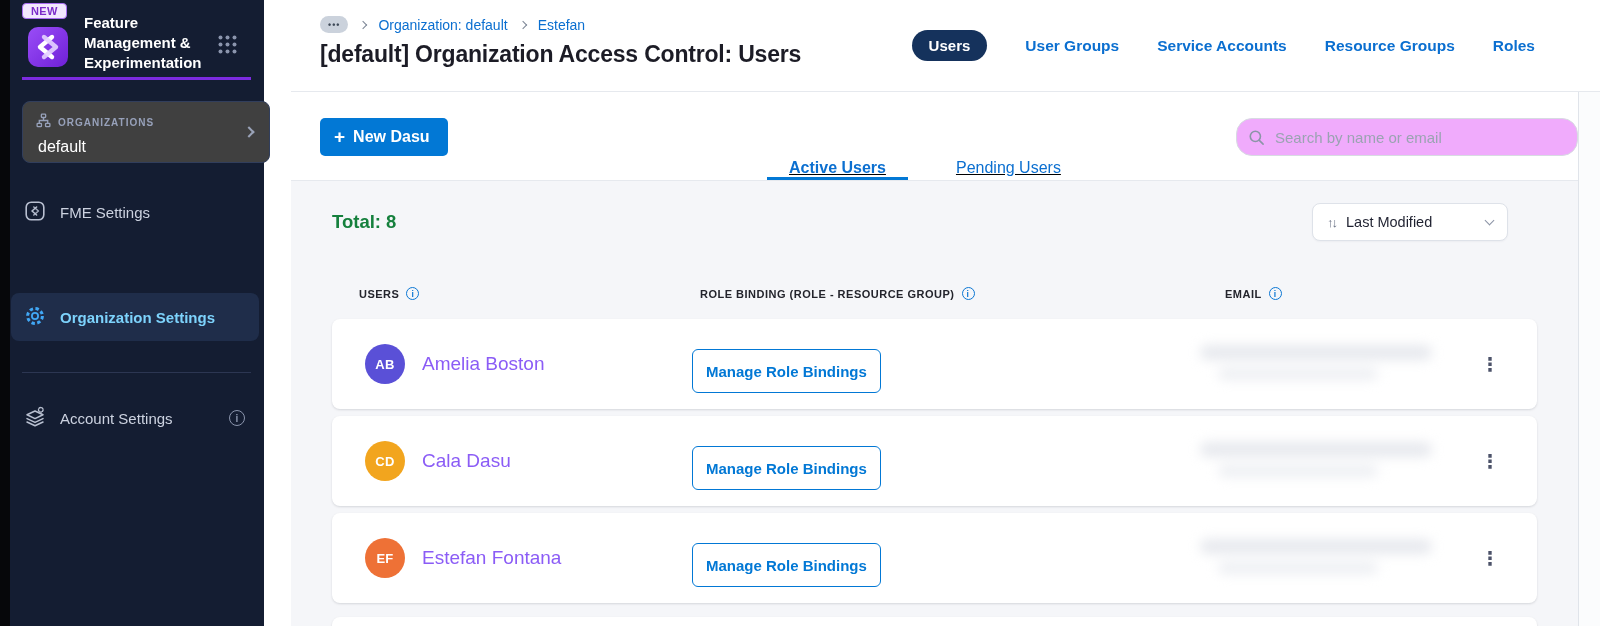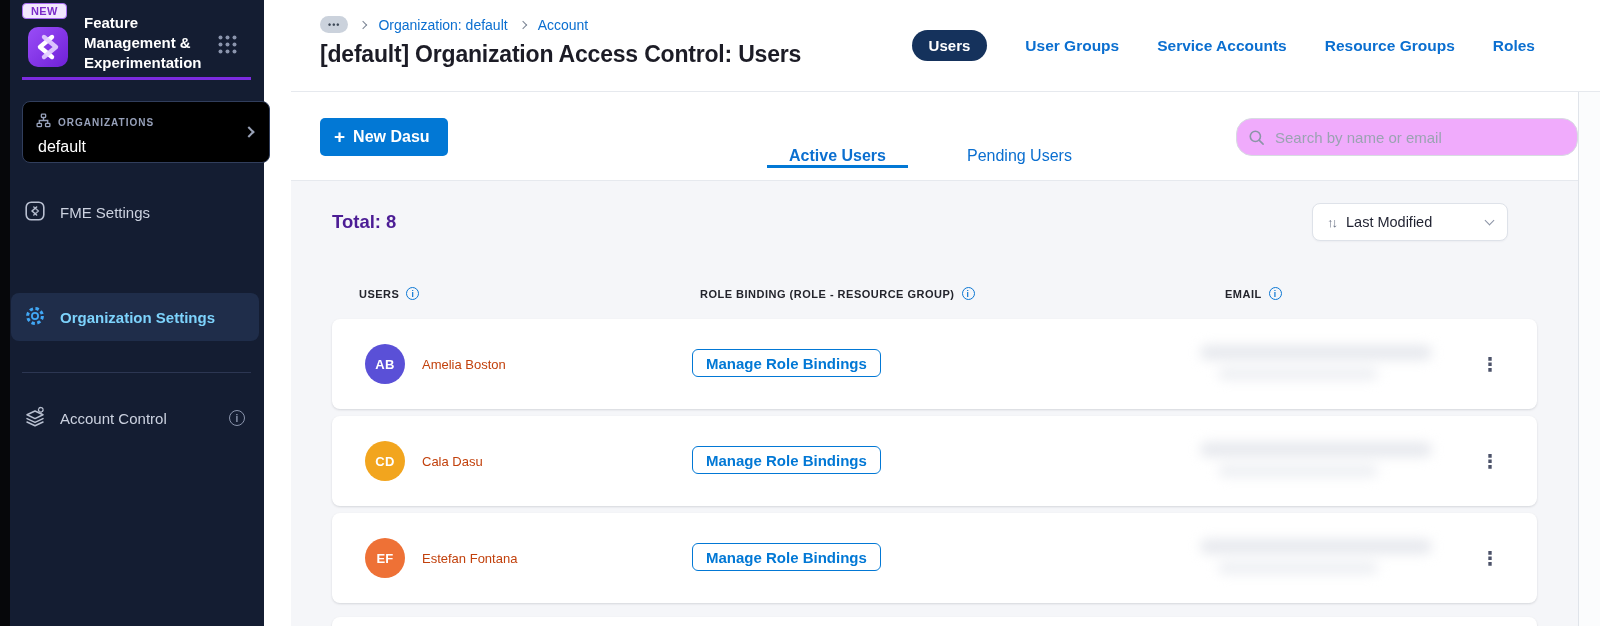--- a/index.html
+++ b/index.html
@@ -13,21 +13,21 @@
   
   .sidebar { position:absolute; left:10px; top:0; width:254px; height:626px; background:#141d32; }
   .new-badge { position:absolute; left:12px; top:3px; font-size:11px; font-weight:700; color:#7b2cc9;
     background:#f2e7fe; border:1px solid #a86df2; border-radius:4px; padding:1px 8px; letter-spacing:.3px; }
   .app-icon { position:absolute; left:17px; top:26px; width:42px; height:42px; }
   .app-title { position:absolute; left:74px; top:13px; width:160px; color:#ffffff; font-size:15px;
     font-weight:700; line-height:20px; }
   .grid-icon { position:absolute; right:26px; top:34px; cursor:pointer; }
   .purple-line { position:absolute; left:12px; right:13px; top:77px; height:3px; background:#7c2be0; }
 
-  .org-box { position:absolute; left:12px; top:101px; width:248px; height:62px; background:#000000;
+  .org-box { position:absolute; left:12px; top:101px; width:248px; height:62px; background:#404040;
     border:1px solid #313e5c; border-radius:8px; cursor:pointer; }
   .org-head { position:absolute; left:13px; top:11px; display:flex; align-items:center; gap:7px; }
   .org-label { font-size:10px; font-weight:700; letter-spacing:1px; color:#97a1ba; }
   .org-value { position:absolute; left:15px; top:29px; font-size:16px; color:#ffffff;margin-top:7px; }
   .chev { display:inline-block; width:8px; height:8px; border-top:2px solid #9aa3b8; border-right:2px solid #9aa3b8; }
   .chev-right { transform:rotate(45deg); position:absolute; right:16px; top:26px; }
 
   .nav-item { position:absolute; left:1px; width:248px; height:40px; display:flex; align-items:center;
     gap:13px; padding-left:12px; color:#ccd2e0; font-size:15px; cursor:pointer; border-radius:8px; }
   .nav-item .txt { white-space:nowrap; }
@@ -55,33 +55,33 @@
 
   .pill-nav { position:absolute; right:65px; top:30px; display:flex; align-items:center; gap:38px; }
   .pill-link { color:#0b6fd0; font-size:15.5px; font-weight:600; cursor:pointer; white-space:nowrap; }
   .pill-active { background:#15325c; color:#fff; font-size:15px; font-weight:700; padding:7px 17px; border-radius:18px; cursor:pointer; }
 
   .toolbar { position:absolute; left:0; right:0; top:92px; height:89px; background:#fff; border-bottom:1px solid #e6e9ee; }
   .new-user-btn { position:absolute; left:29px; top:26px; height:38px; background:#0278d5; border:none; border-radius:5px;
     color:#fff; font-size:16px; font-weight:700; padding:0 18px 0 14px; display:flex; align-items:center; gap:8px; cursor:pointer;
     font-family:inherit; }
   .new-user-btn .plus { font-size:19px; font-weight:700; line-height:1; margin-top:-2px; }
-  .tabs { position:absolute; left:476px; bottom:0; display:flex; gap:37px; height:46px; align-items:center; }
+  .tabs { position:absolute; left:476px; bottom:0; display:flex; gap:26px; height:46px; align-items:flex-end;text-decoration:underline; }
   .tab { display:flex; align-items:center; padding:0 22px; font-size:16px; color:#0b6fd0; cursor:pointer; border-bottom:3px solid transparent; }
   .tab.active { border-bottom-color:#0278d5; font-weight:600; }
   .search-box { position:absolute; right:22px; top:26px; width:342px; height:38px; border:1px solid #d7dbe2; border-radius:16px; background:#f0abfc; }
   .search-box svg { position:absolute; left:11px; top:10px; }
   .search-input { position:absolute; left:0; top:0; width:100%; height:100%; border:none; outline:none; background:transparent;
     padding-left:38px; font-size:15px; color:#333; font-family:inherit; border-radius:8px; }
   .search-input::placeholder { color:#9aa3b2; }
 
   .body { position:absolute; left:0; right:0; top:181px; bottom:0; background:#f5f6f9; overflow:hidden; }
   .gutter { position:absolute; right:0; top:92px; bottom:0; width:22px; border-left:1px solid #e0e4ea; background:#fbfcfd; }
 
-  .total { position:absolute; left:41px; top:30px; font-size:18.5px; font-weight:700; color:#4c1d95; }
+  .total { position:absolute; left:41px; top:30px; font-size:18.5px; font-weight:700; color:#15803d; }
   .sort-box { position:absolute; left:1021px; top:22px; width:196px; height:38px; background:#fff; border:1px solid #dee2e9;
     border-radius:8px; display:flex; align-items:center; gap:10px; padding:0 14px; cursor:pointer;
     box-shadow:0 1px 2px rgba(16,24,40,.04); }
   .sort-glyph { font-size:13px; color:#676f83; letter-spacing:-2px; }
   .sort-label { font-size:14.5px; color:#1f2130; flex:1; }
   .chev-down { width:7px; height:7px; border-top:0; border-right:1.8px solid #8b93a5; border-bottom:1.8px solid #8b93a5;
     border-left:0; transform:rotate(45deg); display:inline-block; margin-top:-4px; }
 
   .col-head { position:absolute; top:106px; display:flex; align-items:center; gap:7px;
     font-size:11px; font-weight:700; letter-spacing:.5px; color:#23242c; }
@@ -89,22 +89,22 @@
   .info-blue { width:13px; height:13px; border:1.3px solid #0b77d4; border-radius:50%; position:relative; display:inline-block; cursor:pointer; }
   .info-blue::after { content:"i"; position:absolute; left:0; right:0; top:0; bottom:0; display:flex;
     align-items:center; justify-content:center; font-size:8.5px; color:#0b77d4; font-weight:700; }
 
   .user-card { position:absolute; left:41px; width:1205px; height:90px; background:#fff; border-radius:8px;
     box-shadow:0 1px 2px rgba(16,24,40,.06), 0 1px 3px rgba(16,24,40,.08); }
   .card-1 { top:138px; } .card-2 { top:235px; } .card-3 { top:332px; } .card-4 { top:436px; height:40px; }
   .avatar { position:absolute; left:33px; top:25px; width:40px; height:40px; border-radius:50%;
     display:flex; align-items:center; justify-content:center; color:#fff; font-size:13px; font-weight:700; letter-spacing:.3px; }
   .user-name { position:absolute; left:90px; top:0; height:90px; display:flex; align-items:center;
-    font-size:13px; color:#c2410c; }
-  .manage-btn { position:absolute; left:360px; top:30px; height:28px; background:#fff; border:1.5px solid #0278d5;
+    font-size:19px; color:#8b5cf6; }
+  .manage-btn { position:absolute; left:360px; top:30px; height:44px; background:#fff; border:1.5px solid #0278d5;
     border-radius:6px; color:#0278d5; font-size:15px; font-weight:600; padding:0 13px; cursor:pointer; font-family:inherit; }
   .redacted { position:absolute; left:868px; top:22px; width:260px; height:48px; filter:blur(6px); }
   .redacted .bar1 { position:absolute; left:0; top:4px; width:232px; height:15px; background:#e7e9ee; border-radius:8px; }
   .redacted .bar2 { position:absolute; left:18px; top:27px; width:160px; height:12px; background:#edeff3; border-radius:7px; }
   .kebab { position:absolute; left:1140px; top:0; height:90px; width:36px; display:flex; align-items:center;
     justify-content:center; font-size:19px; font-weight:700; color:#4c5269; cursor:pointer; background:none; border:none; font-family:inherit; }
 </style>
 </head>
 <body>
 
@@ -194,34 +194,34 @@
 
     <div class="nav-item nav-account">
       <span>
         <svg width="24" height="24" viewBox="0 0 24 24" fill="none" stroke="#b9c0d1" stroke-width="1.5" stroke-linecap="round" stroke-linejoin="round">
           <path d="M12 6 L20 9.8 L12 13.6 L4 9.8 Z"></path>
           <path d="M4 13.6 L12 17.4 L20 13.6"></path>
           <path d="M4 17 L12 20.8 L20 17"></path>
           <circle cx="17.8" cy="4.8" r="2.3" stroke-width="1.4" stroke-dasharray="1.5 1.1"></circle>
         </svg>
       </span>
-      <span class="txt">Account Control</span>
+      <span class="txt">Account Settings</span>
       <span class="info-gray"></span>
     </div>
   </div>
 
   <div class="main">
 
     <div class="page-header">
       <div class="breadcrumb">
         <span class="crumb-pill">•••</span>
         <span class="crumb-chev"></span>
         <a class="crumb-link">Organization: default</a>
         <span class="crumb-chev"></span>
-        <a class="crumb-link">Account</a>
+        <a class="crumb-link">Estefan</a>
       </div>
       <div class="page-title">[default] Organization Access Control: Users</div>
 
       <div class="pill-nav">
         <span class="pill-active">Users</span>
         <span class="pill-link">User Groups</span>
         <span class="pill-link">Service Accounts</span>
         <span class="pill-link">Resource Groups</span>
         <span class="pill-link">Roles</span>
       </div>

